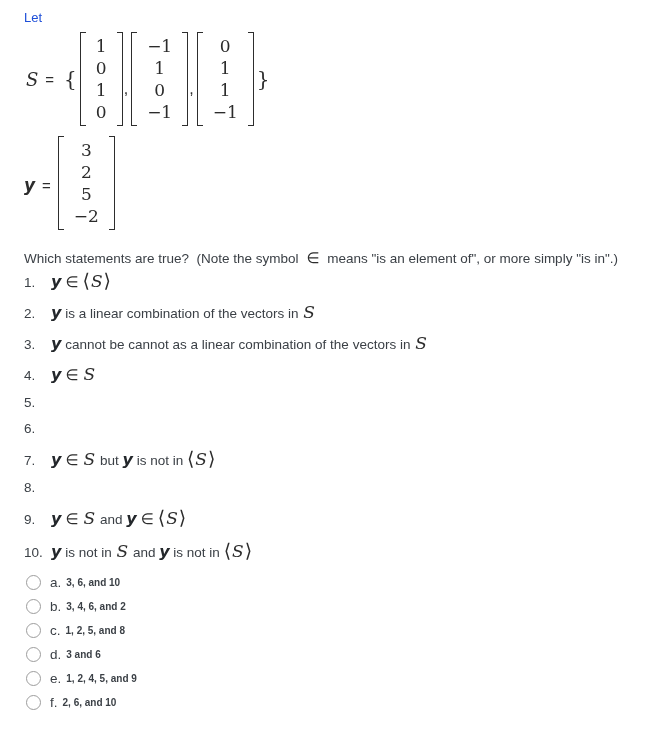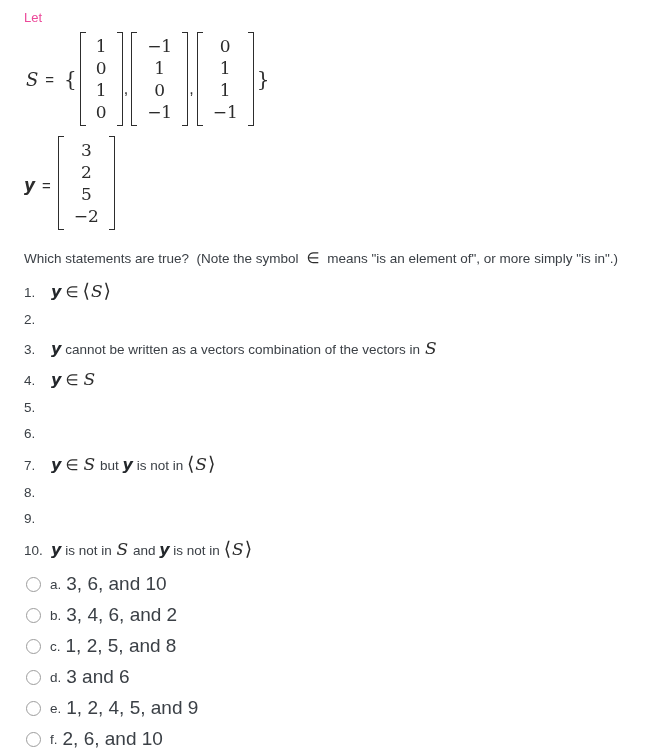--- a/index.html
+++ b/index.html
@@ -4,61 +4,61 @@
 <style>
   * { margin: 0; padding: 0; box-sizing: border-box; }
   html, body { width: 663px; height: 752px; }
   body {
     background: #ffffff;
     font-family: "Liberation Sans", sans-serif;
     color: #3b4046;
     padding: 10px 0 0 24px;
     overflow: hidden;
   }
-  .intro { font-size: 13px; color: #ec4899; }
+  .intro { font-size: 13px; color: #1d4ed8; }
 
   
   .equation { display: flex; align-items: center; }
   .equation-s { margin: 7px 0 10px 2px; }
   .equation-y { margin: 0 0 15px 0; }
   .math-S { font-family: "DejaVu Serif", serif; font-style: italic; font-size: 18px; color: #2d2d2d; }
   .math-y { font-family: "DejaVu Sans", sans-serif; font-style: italic; font-weight: bold; font-size: 17px; color: #2d2d2d; }
   .eq-sign { font-size: 15px; margin: 0 7px; color: #2d2d2d; }
   .brace { font-family: "DejaVu Serif", serif; font-size: 20px; color: #2d2d2d; margin: 0 3px; }
   .vectors { display: flex; align-items: center; }
   .vec-comma { font-size: 16px; color: #2d2d2d; margin: 0 3px 0 1px; transform: translateY(10px); }
 
   .matrix { display: inline-flex; align-items: stretch; }
   .bracket { width: 6px; flex: none; }
   .bracket.left  { border-left: 1.6px solid #2d2d2d; border-top: 1.6px solid #2d2d2d; border-bottom: 1.6px solid #2d2d2d; }
   .bracket.right { border-right: 1.6px solid #2d2d2d; border-top: 1.6px solid #2d2d2d; border-bottom: 1.6px solid #2d2d2d; }
   .matrix-col { display: flex; flex-direction: column; justify-content: center; padding: 3px 10px; }
   .matrix-cell { font-family: "DejaVu Serif", serif; font-size: 17px; line-height: 22px; text-align: center; color: #2b2b2b; }
 
   
-  .question { font-size: 13.5px; margin-bottom: 12px; }
+  .question { font-size: 13.5px; margin-bottom: 2px; }
   .question .seg-txt { white-space: pre-wrap; }
   .statements { display: flex; flex-direction: column; gap: 11px; margin-bottom: 14px; }
   .st-row { display: flex; align-items: baseline; gap: 7px; }
   .st-num { font-size: 13.5px; min-width: 20px; flex: none; }
   .st-content { display: inline; }
 
   .seg-txt  { font-size: 13.5px; color: #3b4046; }
   .seg-vec  { font-family: "DejaVu Sans", sans-serif; font-style: italic; font-weight: bold; font-size: 16px; color: #23272b; }
   .seg-set  { font-family: "DejaVu Serif", serif; font-style: italic; font-size: 17px; color: #2d2d2d; padding: 0 1px; }
   .seg-setb { font-family: "DejaVu Sans", sans-serif; font-weight: bold; font-size: 15.5px; color: #23272b; }
   .seg-in   { font-size: 15px; color: #2d2d2d; padding: 0 4px; }
   .seg-ang  { font-family: "DejaVu Sans", sans-serif; font-size: 19px; color: #2d2d2d; }
 
   
   .options { display: flex; flex-direction: column; gap: 9px; margin-left: 2px; }
   .opt-row { display: flex; align-items: center; cursor: pointer; }
   .radio { width: 15px; height: 15px; border: 1.6px solid #9d9d9d; border-radius: 50%; background: #fff; margin-right: 9px; flex: none; }
   .opt-key { font-size: 13.5px; margin-right: 5px; }
-  .opt-label { font-size: 19px; }
+  .opt-label { font-size: 10px; font-weight: bold; }
 </style>
 </head>
 <body>
 
 <div class="page">
 
   <div class="intro">Let</div>
 
   <div class="equation equation-s">
     <span class="math-S">S</span>
@@ -118,44 +118,46 @@
 
   <div class="question"><span class="seg seg-txt">Which statements are true?  (Note the symbol </span><span class="seg seg-in">∈</span><span class="seg seg-txt"> means "is an element of", or more simply "is in".)</span></div>
 
   <div class="statements">
       <div class="st-row">
         <span class="st-num">1.</span>
         <span class="st-content"><span class="seg seg-vec">y</span><span class="seg seg-in">∈</span><span class="seg seg-ang">⟨</span><span class="seg seg-set">S</span><span class="seg seg-ang">⟩</span></span>
       </div>
       <div class="st-row">
         <span class="st-num">2.</span>
+        <span class="st-content"><span class="seg seg-vec">y</span><span class="seg seg-txt"> is a linear combination of the vectors in </span><span class="seg seg-set">S</span></span>
       </div>
       <div class="st-row">
         <span class="st-num">3.</span>
-        <span class="st-content"><span class="seg seg-vec">y</span><span class="seg seg-txt"> cannot be written as a vectors combination of the vectors in </span><span class="seg seg-set">S</span></span>
+        <span class="st-content"><span class="seg seg-vec">y</span><span class="seg seg-txt"> cannot be cannot as a linear combination of the vectors in </span><span class="seg seg-set">S</span></span>
       </div>
       <div class="st-row">
         <span class="st-num">4.</span>
         <span class="st-content"><span class="seg seg-vec">y</span><span class="seg seg-in">∈</span><span class="seg seg-set">S</span></span>
       </div>
       <div class="st-row">
         <span class="st-num">5.</span>
       </div>
       <div class="st-row">
         <span class="st-num">6.</span>
       </div>
       <div class="st-row">
         <span class="st-num">7.</span>
         <span class="st-content"><span class="seg seg-vec">y</span><span class="seg seg-in">∈</span><span class="seg seg-set">S</span><span class="seg seg-txt"> but </span><span class="seg seg-vec">y</span><span class="seg seg-txt"> is not in </span><span class="seg seg-ang">⟨</span><span class="seg seg-set">S</span><span class="seg seg-ang">⟩</span></span>
       </div>
       <div class="st-row">
         <span class="st-num">8.</span>
       </div>
       <div class="st-row">
         <span class="st-num">9.</span>
+        <span class="st-content"><span class="seg seg-vec">y</span><span class="seg seg-in">∈</span><span class="seg seg-set">S</span><span class="seg seg-txt"> and </span><span class="seg seg-vec">y</span><span class="seg seg-in">∈</span><span class="seg seg-ang">⟨</span><span class="seg seg-set">S</span><span class="seg seg-ang">⟩</span></span>
       </div>
       <div class="st-row">
         <span class="st-num">10.</span>
         <span class="st-content"><span class="seg seg-vec">y</span><span class="seg seg-txt"> is not in </span><span class="seg seg-set">S</span><span class="seg seg-txt"> and </span><span class="seg seg-vec">y</span><span class="seg seg-txt"> is not in </span><span class="seg seg-ang">⟨</span><span class="seg seg-set">S</span><span class="seg seg-ang">⟩</span></span>
       </div>
     </div>
 
   <div class="options">
       <div class="opt-row">
         <span class="radio"></span>

